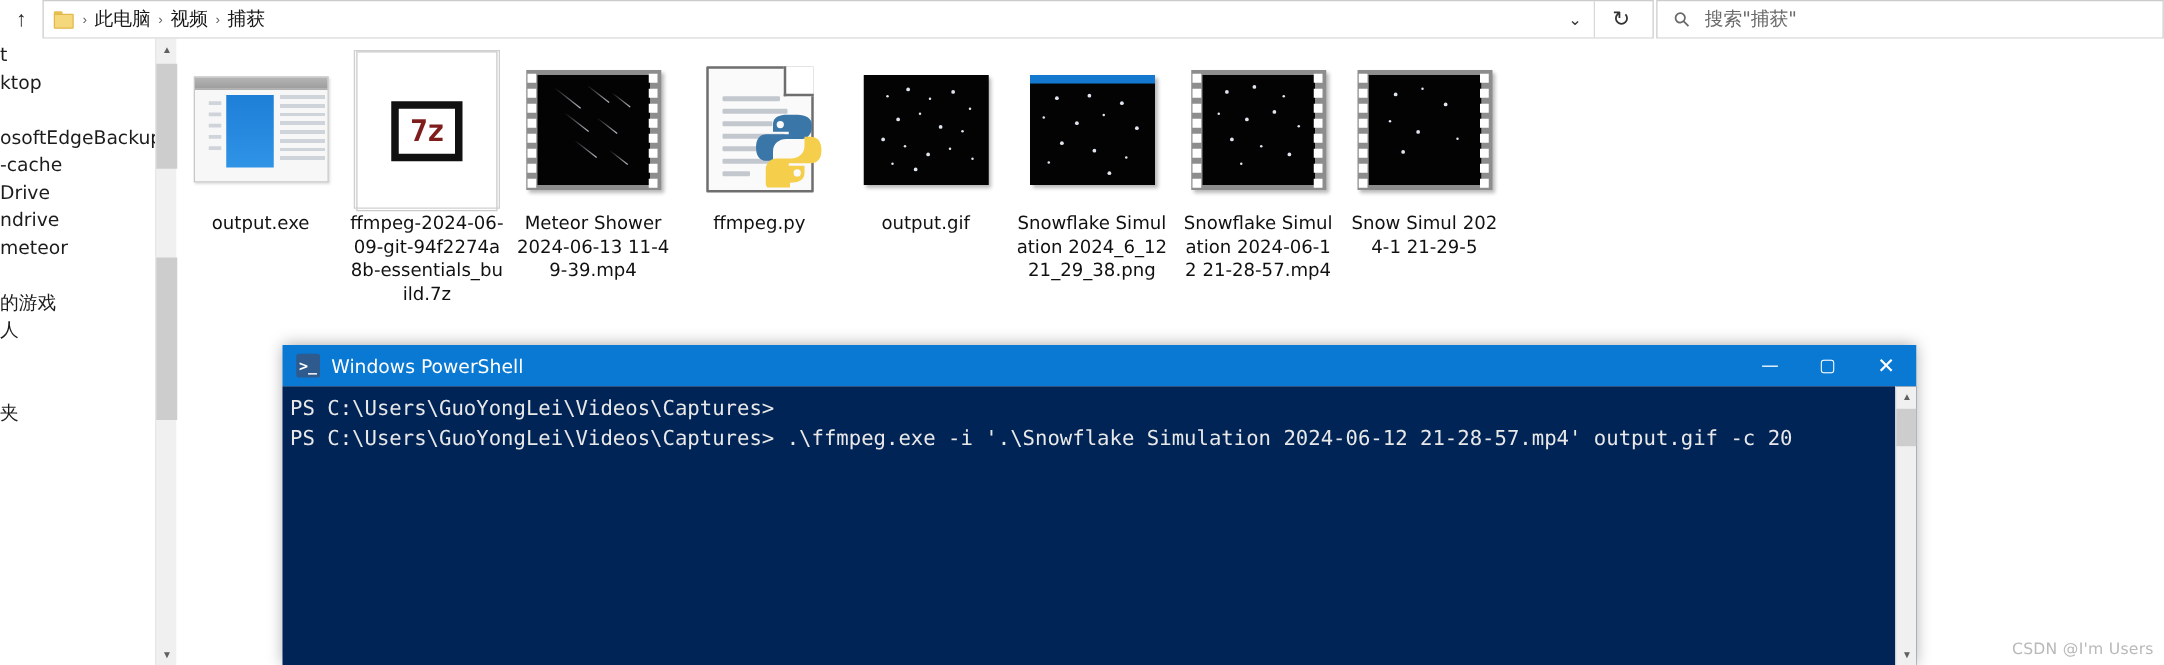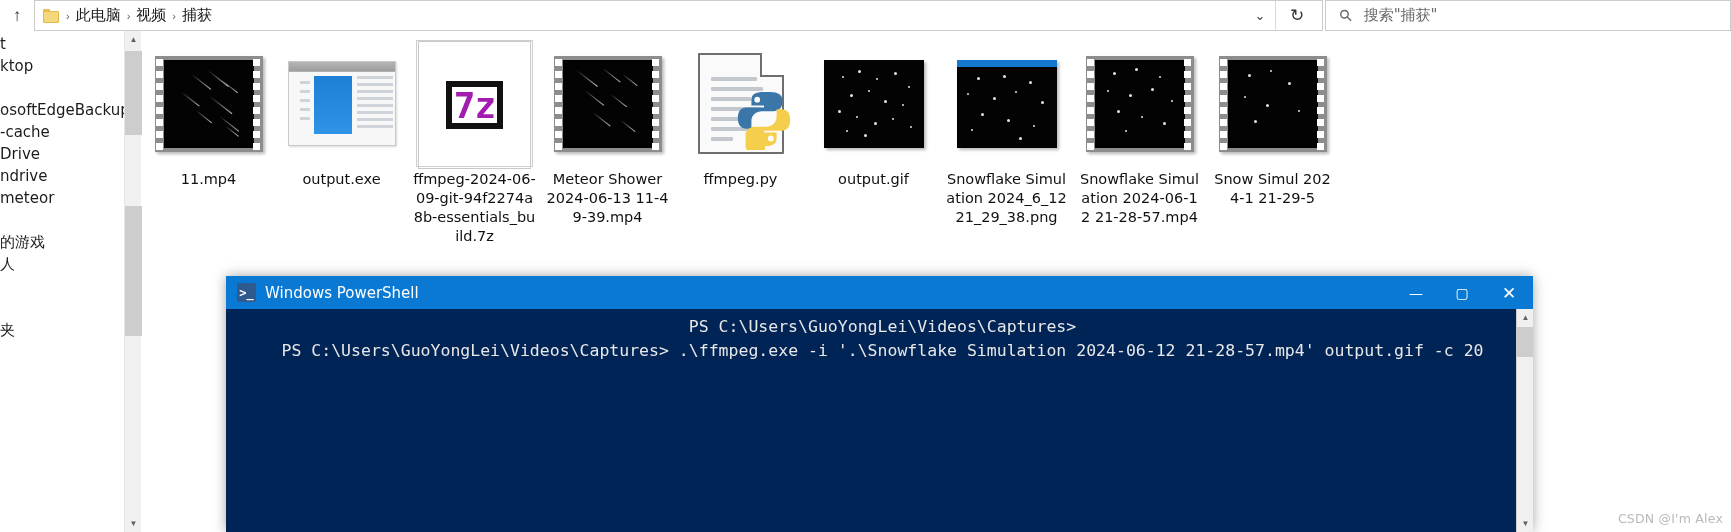--- a/index.html
+++ b/index.html
@@ -165,21 +165,21 @@
   .gear { position: absolute; }
 
   .sevenz-box {
     width: 113px; height: 128px; background: #ffffff; border: 1px solid #c9c9c9;
     display: flex; align-items: center; justify-content: center;
   }
   .sevenz {
     width: 57px; height: 48px; border: 6px solid #111; display: flex;
     align-items: center; justify-content: center;
     font-family: "DejaVu Sans Mono", monospace; font-weight: bold;
-    font-size: 36px; color: #a21caf; letter-spacing: -1px;
+    font-size: 24px; color: #7f1d1d; letter-spacing: -1px;
   }
 
   
   .ps-window {
     position: absolute; left: 226px; top: 276px; width: 1307px; height: 256px;
     box-shadow: 0 0 12px rgba(0,0,0,.35);
   }
   .ps-title {
     height: 33px; background: #0a79d4; display: flex; align-items: center;
     color: #ffffff; position: relative;
@@ -196,21 +196,20 @@
   }
   .ps-ctrls { position: absolute; right: 0; top: 0; height: 33px; display: flex; }
   .ps-btn {
     width: 46px; height: 33px; display: flex; align-items: center; justify-content: center;
     color: #ffffff; font-size: 14px; font-family: "DejaVu Sans", sans-serif;
   }
   .ps-btn.close { width: 48px; font-size: 17px; }
   .ps-body {
     height: 223px; background: #012456; position: relative; overflow: hidden;
     padding: 6px 0 0 6px;
-    text-align: center;
   }
   .ps-line {
     font-family: "DejaVu Sans Mono", "Liberation Mono", monospace;
     font-size: 16.5px; line-height: 24px; color: #e8e8e8; white-space: pre;
   }
   .ps-scroll {
     position: absolute; right: 0; top: 0; width: 17px; height: 223px; background: #f0f0f0;
     border-left: 1px solid #cfcfcf;
   }
   .ps-scroll .a-up, .ps-scroll .a-dn {
@@ -280,37 +279,20 @@
       <div class="arrow-up">▲</div>
       <div class="thumb"></div>
       <div class="thumb2"></div>
       <div class="arrow-dn">▼</div>
     </div>
 
     <div class="content-pane">
       <div class="file-row">
 
 
-        <div class="file-cell">
-          <div class="thumb-wrap">
-            <div class="film" style="height:96px">
-              <div class="night" style="width:90px;height:88px;position:relative">
-                <div class="streak" style="left:28px;top:14px;width:24px;transform:rotate(38deg)"></div>
-                <div class="streak" style="left:44px;top:10px;width:26px;transform:rotate(38deg)"></div>
-                <div class="streak" style="left:58px;top:20px;width:20px;transform:rotate(38deg)"></div>
-                <div class="streak" style="left:18px;top:32px;width:22px;transform:rotate(38deg)"></div>
-                <div class="streak" style="left:46px;top:36px;width:28px;transform:rotate(38deg)"></div>
-                <div class="streak" style="left:32px;top:50px;width:20px;transform:rotate(38deg)"></div>
-                <div class="streak" style="left:56px;top:56px;width:24px;transform:rotate(38deg)"></div>
-                <div class="streak" style="left:62px;top:66px;width:16px;transform:rotate(38deg)"></div>
-              </div>
-            </div>
-          </div>
-          <div class="file-label">11.mp4</div>
-        </div>
 
 
         <div class="file-cell">
           <div class="thumb-wrap">
             <div class="win-icon">
               <div class="titleb"></div>
               <div style="position:absolute;left:5px;top:14px;width:18px;height:58px">
                 <div style="height:3px;background:#cfd4da;margin:5px 0 0 6px;width:10px"></div>
                 <div style="height:3px;background:#cfd4da;margin:6px 0 0 6px;width:10px"></div>
                 <div style="height:3px;background:#cfd4da;margin:6px 0 0 6px;width:10px"></div>
@@ -474,14 +456,14 @@
       <div class="ps-line">PS C:\Users\GuoYongLei\Videos\Captures&gt;</div>
       <div class="ps-line">PS C:\Users\GuoYongLei\Videos\Captures&gt; .\ffmpeg.exe -i '.\Snowflake Simulation 2024-06-12 21-28-57.mp4' output.gif -c 20</div>
       <div class="ps-scroll">
         <div class="a-up">▲</div>
         <div class="s-thumb"></div>
         <div class="a-dn">▼</div>
       </div>
     </div>
   </div>
 
-  <div class="watermark">CSDN @I'm Alex</div>
+  <div class="watermark">CSDN @I'm Users</div>
 </div>
 
 </body></html>

